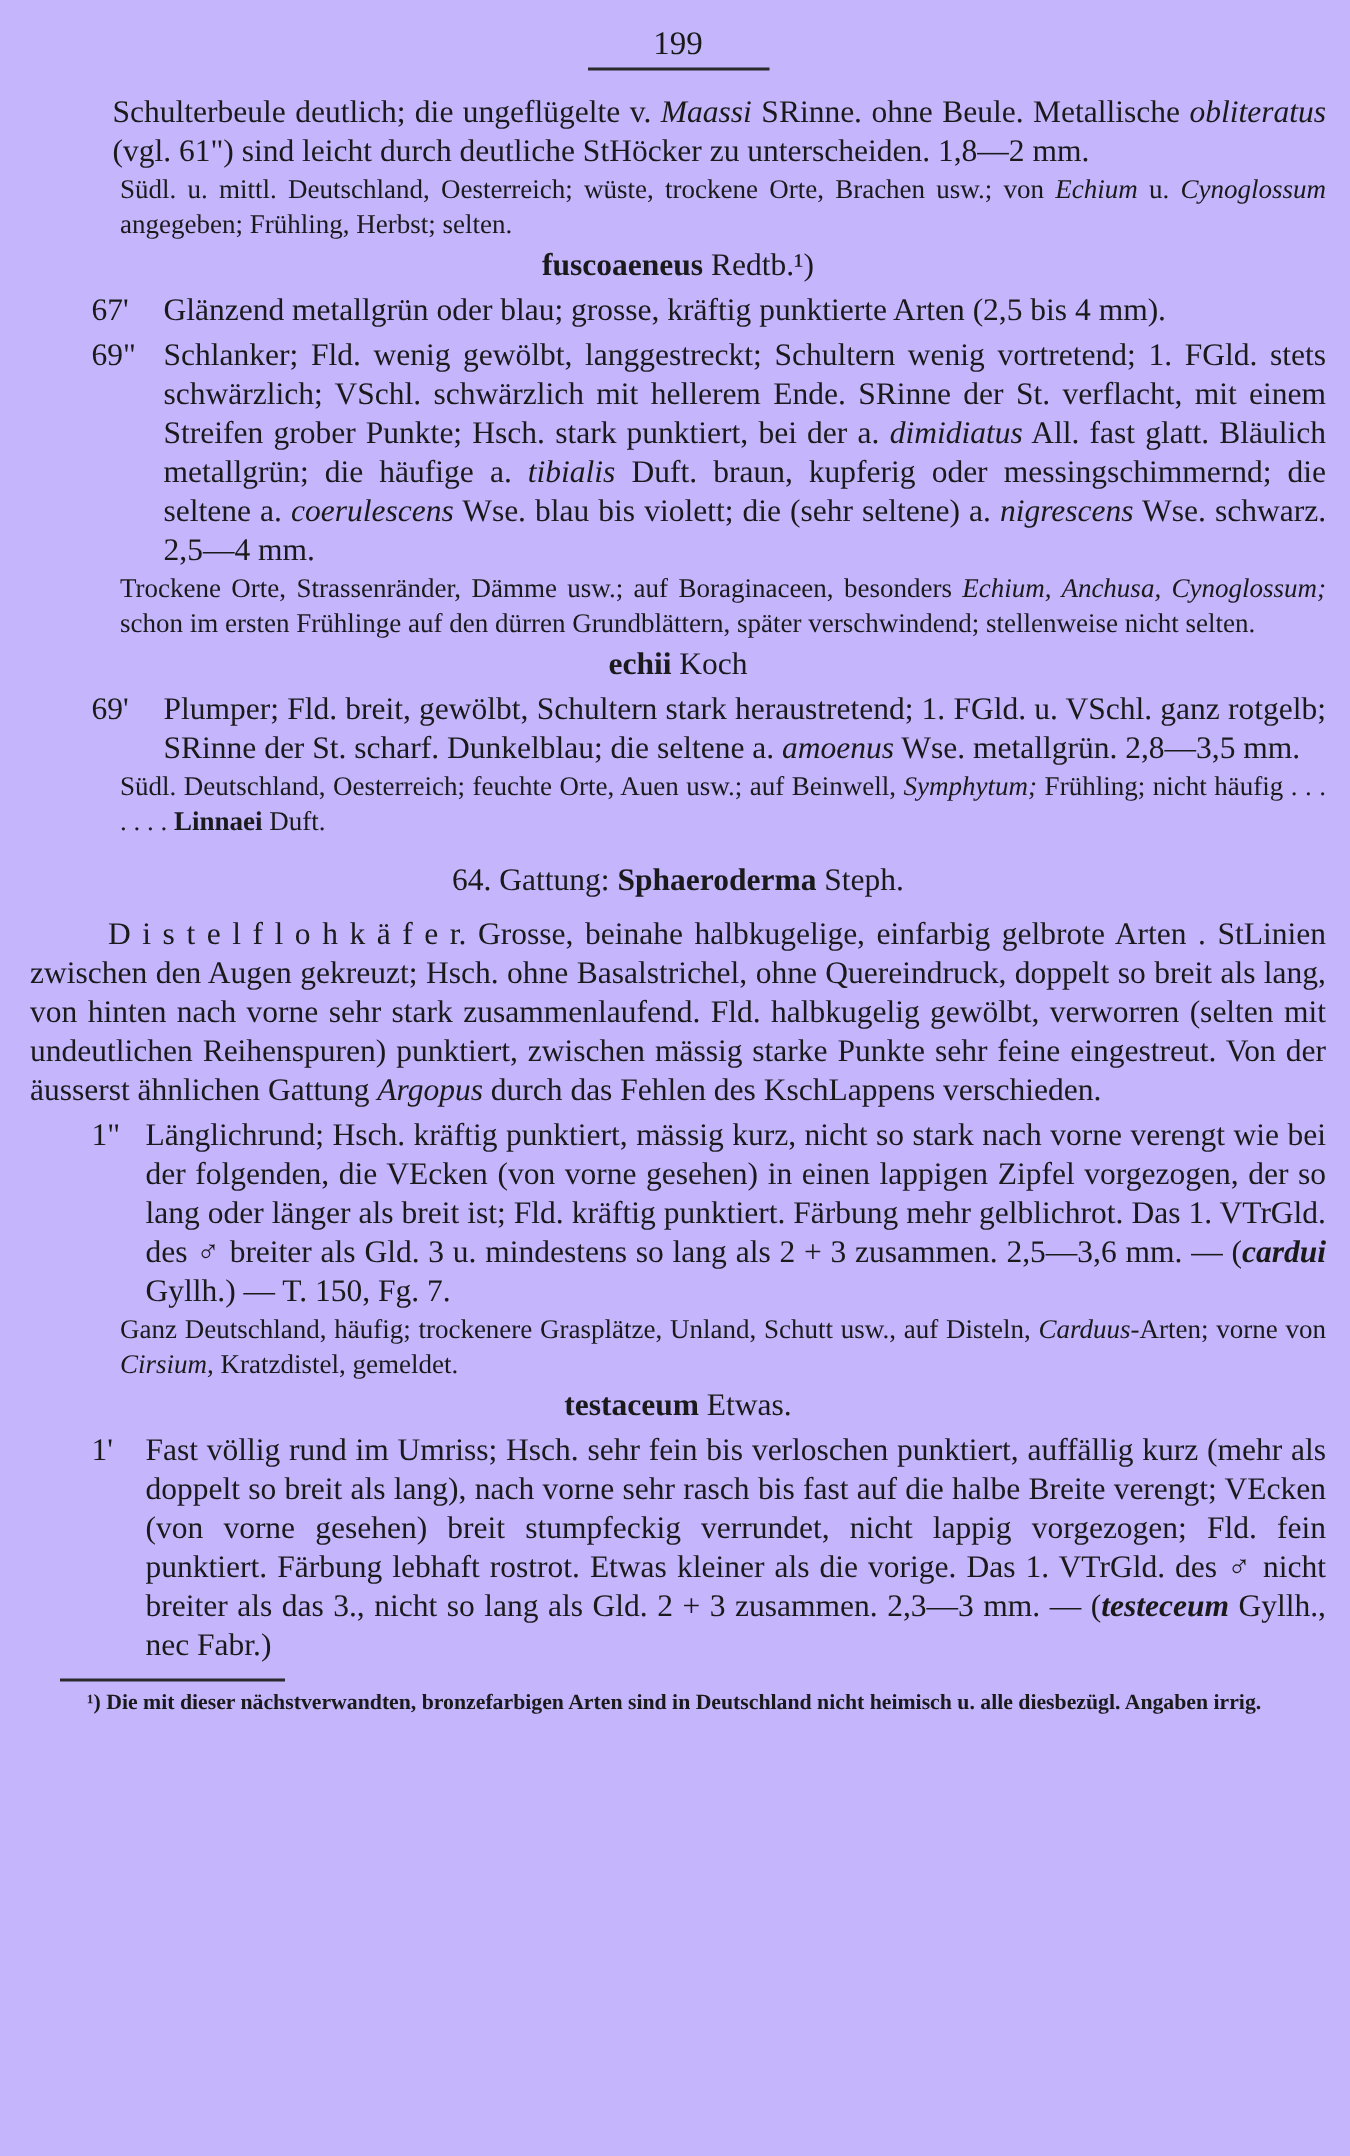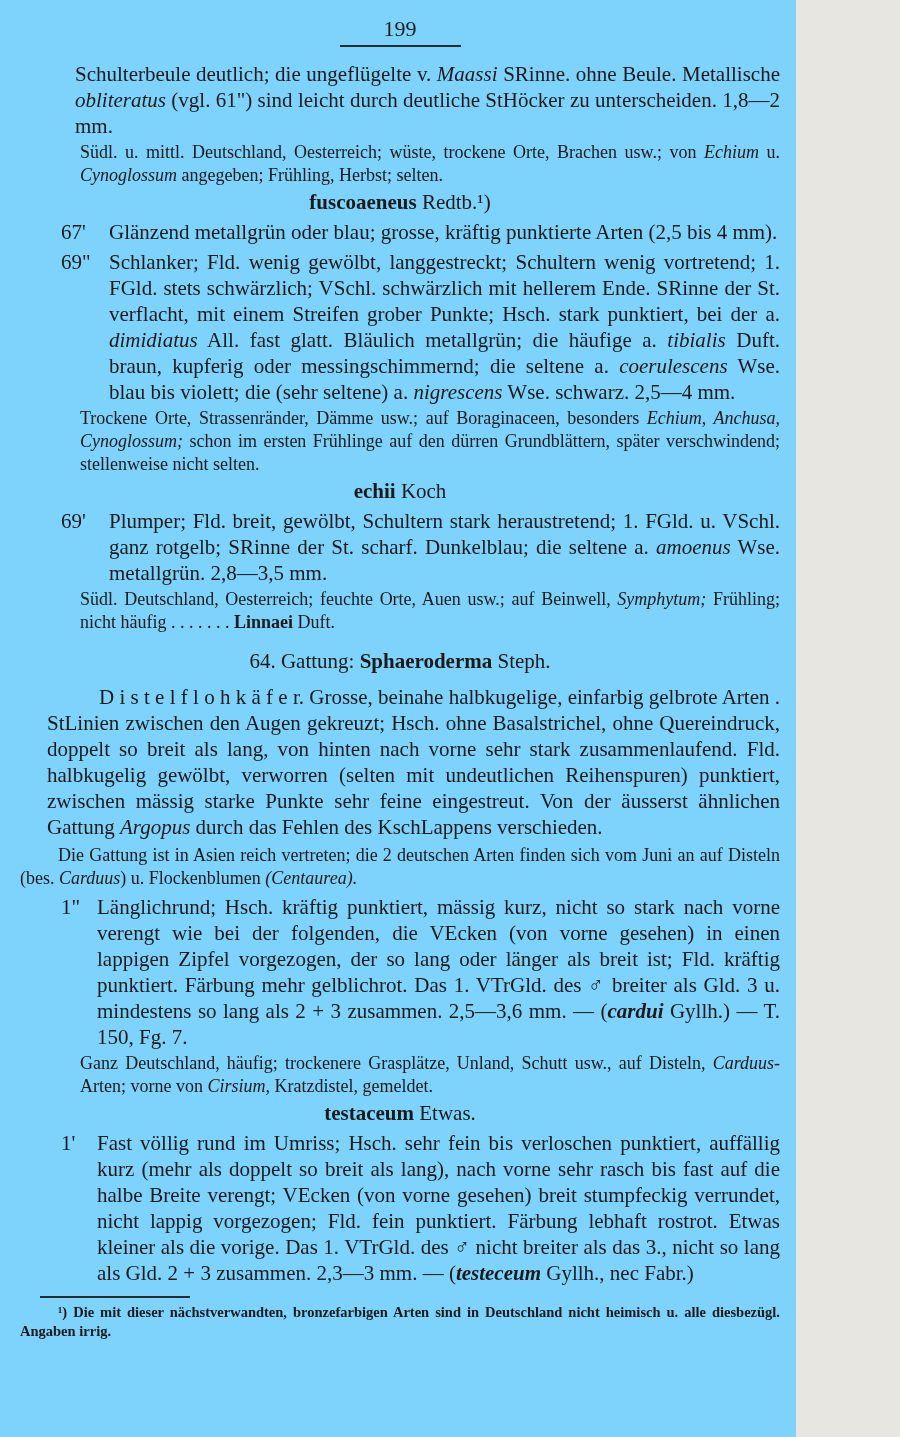--- a/index.html
+++ b/index.html
@@ -1,41 +1,41 @@
 <!DOCTYPE html>
 <html><head>
 <meta charset="utf-8">
 <style>
   html,body{margin:0;padding:0;}
   body{
     width:900px;height:1437px;background:#e7e6e1;
     font-family:"Liberation Serif","DejaVu Serif",serif;
   }
   .page{
-    box-sizing:border-box;width:796px;height:1437px;overflow:hidden;
-    background:#7dd3fc;color:#1a1a1a;
+    box-sizing:border-box;width:900px;height:1437px;overflow:hidden;
+    background:#c4b5fd;color:#1a1a1a;
     padding:16px 16px 8px 20px;
   }
   p{margin:0;text-align:justify;}
   .main{font-size:21px;line-height:26px;}
   .small{font-size:18px;line-height:23px;}
   .pagenum-row{text-align:center;margin-bottom:14px;}
   .pagenum{
     display:inline-block;font-size:22px;line-height:26px;
     padding:0 44px 3px 44px;border-bottom:2px solid #2a2a2a;
   }
   .entry{position:relative;margin-left:41px;}
   .entry > .num{position:absolute;left:0;top:0;white-space:nowrap;}
   .pad48{padding-left:48px;}
   .pad36{padding-left:36px;}
   .indent55{margin-left:55px;}
   .hab{margin-left:60px;}
   .species{text-align:center;margin-top:2px;}
   .heading{text-align:center;margin:14px 0 10px 0;}
-  .ti52{text-indent:52px;margin-left:27px;}
+  .ti52{text-indent:52px;}
   .ti38{text-indent:38px;}
   .mt2{margin-top:2px;}
   .mt4{margin-top:4px;}
   .seg-i{font-style:italic;}
   .seg-b{font-weight:700;}
   .seg-bi{font-weight:700;font-style:italic;}
   .fnsep{width:150px;border-top:2px solid #2a2a2a;margin:10px 0 5px 20px;}
   .footnote{font-size:14.5px;line-height:19px;font-weight:700;text-indent:38px;}
 </style>
 </head>
@@ -71,21 +71,20 @@
     <span class="num">69'</span>
     <p><span>Plumper; Fld. breit, gewölbt, Schultern stark heraustretend; 1. FGld. u. VSchl. ganz rotgelb; SRinne der St. scharf.  Dunkelblau; die seltene a. </span><span class="seg-i">amoenus</span><span> Wse. metallgrün.  2,8—3,5 mm.</span></p>
   </div>
 
   <p class="small hab mt2"><span>Südl. Deutschland, Oesterreich; feuchte Orte, Auen usw.; auf Beinwell, </span><span class="seg-i">Symphytum;</span><span> Frühling; nicht häufig</span><span>  .  .  .  .  .  .  .  </span><span class="seg-b">Linnaei</span><span> Duft.</span></p>
 
   <p class="main heading"><span>64. Gattung: </span><span class="seg-b">Sphaeroderma</span><span> Steph.</span></p>
 
   <p class="main ti52"><span>D i s t e l f l o h k ä f e r.  Grosse, beinahe halbkugelige, einfarbig gelbrote Arten .  StLinien zwischen den Augen gekreuzt; Hsch. ohne Basalstrichel, ohne Quereindruck, doppelt so breit als lang, von hinten nach vorne sehr stark zusammenlaufend.  Fld. halbkugelig gewölbt, verworren (selten mit undeutlichen Reihenspuren) punktiert, zwischen mässig starke Punkte sehr feine eingestreut.  Von der äusserst ähnlichen Gattung </span><span class="seg-i">Argopus</span><span> durch das Fehlen des KschLappens verschieden.</span></p>
 
-  <p class="small ti38 mt4"><span>Die Gattung ist in Asien reich vertreten; die 2 deutschen Arten finden sich vom Juni an auf Disteln (bes. </span><span class="seg-i">Carduus</span><span>) u. Flockenblumen </span><span class="seg-i">(Centaurea).</span></p>
 
   <div class="entry main pad36 mt4">
     <span class="num">1"</span>
     <p><span>Länglichrund; Hsch. kräftig punktiert, mässig kurz, nicht so stark nach vorne verengt wie bei der folgenden, die VEcken (von vorne gesehen) in einen lappigen Zipfel vorgezogen, der so lang oder länger als breit ist; Fld. kräftig punktiert.  Färbung mehr gelblichrot.  Das 1. VTrGld. des ♂ breiter als Gld. 3 u. mindestens so lang als 2 + 3 zusammen. 2,5—3,6 mm. — (</span><span class="seg-bi">cardui</span><span> Gyllh.) — T. 150, Fg. 7.</span></p>
   </div>
 
   <p class="small hab mt2"><span>Ganz Deutschland, häufig; trockenere Grasplätze, Unland, Schutt usw., auf Disteln, </span><span class="seg-i">Carduus</span><span>-Arten; vorne von </span><span class="seg-i">Cirsium,</span><span> Kratzdistel, gemeldet.</span></p>
 
   <p class="main species"><span class="seg-b">testaceum</span><span> Etwas.</span></p>
 

